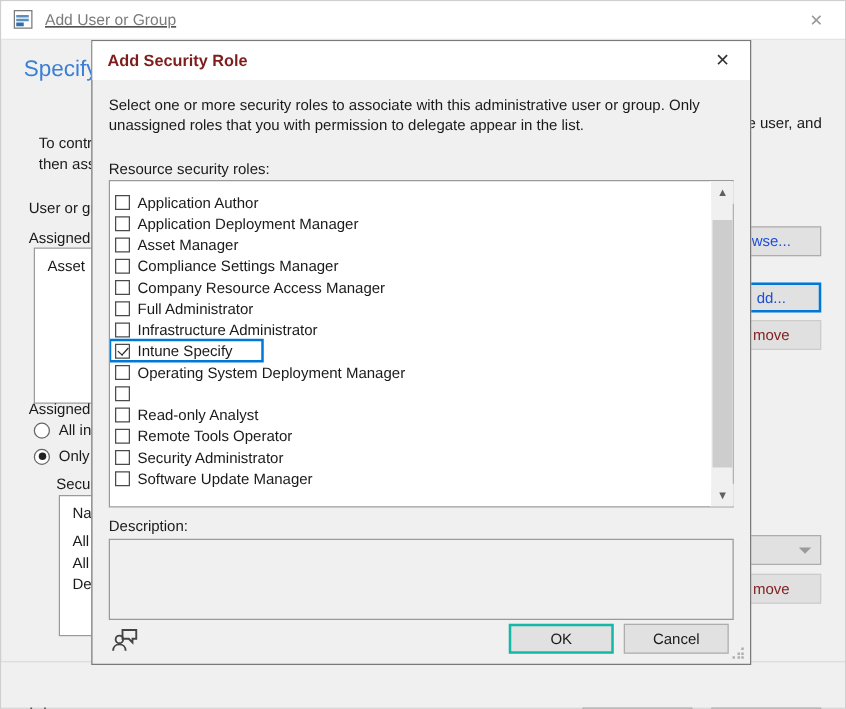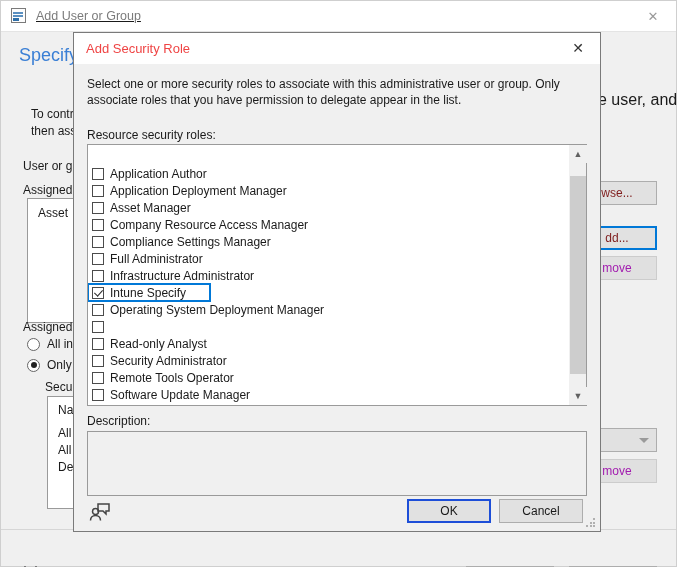--- a/index.html
+++ b/index.html
@@ -152,25 +152,25 @@
 
   
   .bgbtn {
     position: absolute;
     width: 80px; height: 24px;
     background: #e1e1e1;
     border: 1px solid #adadad;
     box-sizing: border-box;
     font-family: "Liberation Sans", sans-serif;
     font-size: 12px;
-    color: #7f1d1d;
+    color: #1d4ed8;
     display: flex; align-items: center; justify-content: center;
     cursor: default;
   }
-  .bgbtn.disabled { color: #a21caf; background: #e0e0e0; border-color: #cccccc; }
+  .bgbtn.disabled { color: #7f1d1d; background: #e0e0e0; border-color: #cccccc; }
   .bgbtn.focused  { border: 2px solid #0078d7; }
 
   #bgbtn-browse { left: 576px; top: 149px; }
   #bgbtn-add    { left: 576px; top: 194px; }
   #bgbtn-remove { left: 576px; top: 224px; }
 
   #bgbtn-addrole {
     position: absolute; left: 576px; top: 396px;
     width: 80px; height: 24px;
     background: #e1e1e1; border: 1px solid #adadad;
@@ -226,22 +226,22 @@
   #dlg-titlebar {
     position: absolute; left: 0; top: 0;
     width: 100%; height: 31px;
     background: #ffffff;
     box-sizing: border-box;
     display: flex; align-items: center;
   }
   #dlg-title-text {
     margin-left: 12px;
     font-size: 13px;
-    color: #ef4444;
-    font-weight: normal;
+    color: #7f1d1d;
+    font-weight: bold;
   }
   #dlg-close {
     position: absolute; right: 0; top: 0;
     width: 44px; height: 30px;
     display: flex; align-items: center; justify-content: center;
     color: #333; font-size: 14px;
     cursor: default;
   }
 
   #dlg-desc {
@@ -261,21 +261,21 @@
     left: 13px; top: 111px;
     width: 500px; height: 262px;
     background: #ffffff;
     border: 1px solid #9a9a9a;
     box-sizing: border-box;
   }
   #role-list {
     position: absolute;
     left: 0; top: 0; right: 19px; bottom: 0;
     overflow: hidden;
-    padding-top: 20px;
+    padding-top: 8px;
     box-sizing: border-box;
   }
   .role-row {
     position: relative;
     height: 17px;
     display: flex;
     align-items: center;
     padding-left: 4px;
     box-sizing: border-box;
     cursor: default;
@@ -363,21 +363,21 @@
     background: #e1e1e1;
     border: 1px solid #adadad;
     box-sizing: border-box;
     font-family: "Liberation Sans", sans-serif;
     font-size: 12px; color: #1a1a1a;
     display: flex; align-items: center; justify-content: center;
     cursor: default;
   }
   #dlgbtn-ok {
     left: 333px;
-    border: 2px solid #1d4ed8;
+    border: 2px solid #14b8a6;
   }
   #dlgbtn-cancel { left: 425px; }
 
   #dlg-grip {
     position: absolute;
     right: 4px; bottom: 3px;
     width: 10px; height: 10px;
   }
   #dlg-grip span {
     position: absolute;
@@ -401,21 +401,21 @@
     <div id="bg-close">✕</div>
   </div>
 
   <div class="bg-body">
 
     <div id="bg-heading">Specify</div>
 
     <div class="bg-para" id="bg-para-1">To contro</div>
     <div class="bg-para" id="bg-para-2">then assig</div>
 
-    <div style="position:absolute; left:597px; top:59px; font-size:16px; white-space:nowrap;">e user, and</div>
+    <div style="position:absolute; left:597px; top:59px; font-size:12px; white-space:nowrap;">e user, and</div>
 
     <div id="bg-label-userorgroup">User or gr</div>
     <div id="bg-label-assigned1">Assigned</div>
 
     <div id="bg-listbox-1">
       <div class="col-head">Asset</div>
     </div>
 
     <div id="bg-label-assigned2">Assigned</div>
 
@@ -462,45 +462,45 @@
   </div>
 </div>
 
 <div id="dialog">
 
   <div id="dlg-titlebar">
     <div id="dlg-title-text">Add Security Role</div>
     <div id="dlg-close">✕</div>
   </div>
 
-  <div id="dlg-desc">Select one or more security roles to associate with this administrative user or group.  Only associate roles that you have permission to delegate appear in the list.</div>
+  <div id="dlg-desc">Select one or more security roles to associate with this administrative user or group.  Only unassigned roles that you with permission to delegate appear in the list.</div>
 
   <div id="dlg-avail-label">Resource security roles:</div>
 
   <div id="role-listbox">
     <div id="role-list">
         <div class="role-row">
           <span class="cb"></span>
           <span class="lbl">Application Author</span>
         </div>
         <div class="role-row">
           <span class="cb"></span>
           <span class="lbl">Application Deployment Manager</span>
         </div>
         <div class="role-row">
           <span class="cb"></span>
           <span class="lbl">Asset Manager</span>
         </div>
         <div class="role-row">
           <span class="cb"></span>
+          <span class="lbl">Compliance Settings Manager</span>
+        </div>
+        <div class="role-row">
+          <span class="cb"></span>
           <span class="lbl">Company Resource Access Manager</span>
-        </div>
-        <div class="role-row">
-          <span class="cb"></span>
-          <span class="lbl">Compliance Settings Manager</span>
         </div>
         <div class="role-row">
           <span class="cb"></span>
           <span class="lbl">Full Administrator</span>
         </div>
         <div class="role-row">
           <span class="cb"></span>
           <span class="lbl">Infrastructure Administrator</span>
         </div>
         <div class="role-row focused">
@@ -513,25 +513,25 @@
         </div>
         <div class="role-row">
           <span class="cb"></span>
         </div>
         <div class="role-row">
           <span class="cb"></span>
           <span class="lbl">Read-only Analyst</span>
         </div>
         <div class="role-row">
           <span class="cb"></span>
+          <span class="lbl">Remote Tools Operator</span>
+        </div>
+        <div class="role-row">
+          <span class="cb"></span>
           <span class="lbl">Security Administrator</span>
-        </div>
-        <div class="role-row">
-          <span class="cb"></span>
-          <span class="lbl">Remote Tools Operator</span>
         </div>
         <div class="role-row">
           <span class="cb"></span>
           <span class="lbl">Software Update Manager</span>
         </div>
       </div>
 
     <div id="role-scrollbar">
       <div class="sb-arrow" id="sb-up">▲</div>
       <div id="sb-thumb"></div>

